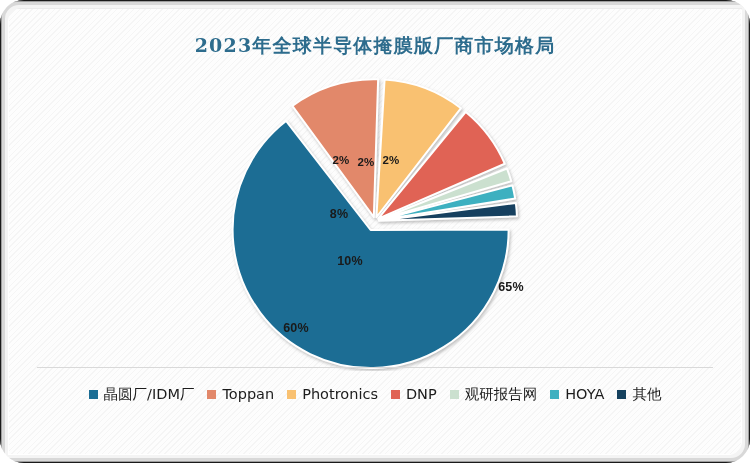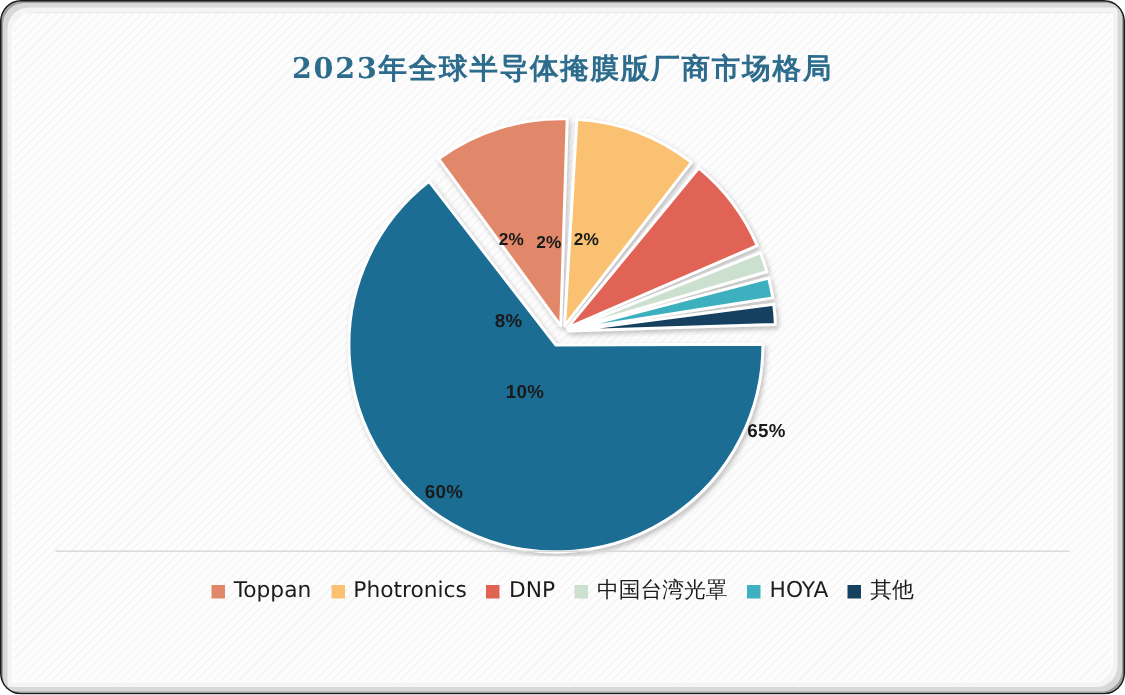--- a/index.html
+++ b/index.html
@@ -14,21 +14,21 @@
     overflow: hidden;
   }
 
   
   #frame {
     position: absolute;
     left: 0; top: 0;
     width: 750px;
     height: 463px;
     box-sizing: border-box;
-    border-radius: 14px;
+    border-radius: 24px;
     background:
       linear-gradient(180deg,#2b2b2b 0px,#2b2b2b 2px,#bdbdbd 2px,#d6d6d6 7px,#f2f2f2 9px,#ffffff 10px);
     overflow: hidden;
   }
   #frame-inner-bevel {
     position: absolute;
     left: 0; top: 0; right: 0; bottom: 0;
     border-radius: 14px;
     box-shadow:
       inset 0 0 0 1px #1a1a1a,
@@ -207,34 +207,38 @@
           <div class="pie-label lbl-small" style="left: 332px; top: 89px;">2%</div>
           <div class="pie-label lbl-small" style="left: 357px; top: 91px;">2%</div>
           <div class="pie-label lbl-small" style="left: 382px; top: 89px;">2%</div>
         </div>
     </div>
 
 
     <div id="legend-sep"></div>
     <div id="legend">
         <div class="legend-item">
+          <span class="legend-swatch" style="background: rgb(27, 109, 148);"></span>
+          <span class="legend-label">晶圆厂/IDM厂</span>
+        </div>
+        <div class="legend-item">
           <span class="legend-swatch" style="background: rgb(226, 136, 106);"></span>
           <span class="legend-label">Toppan</span>
         </div>
         <div class="legend-item">
           <span class="legend-swatch" style="background: rgb(249, 193, 113);"></span>
           <span class="legend-label">Photronics</span>
         </div>
         <div class="legend-item">
           <span class="legend-swatch" style="background: rgb(224, 99, 84);"></span>
           <span class="legend-label">DNP</span>
         </div>
         <div class="legend-item">
           <span class="legend-swatch" style="background: rgb(203, 224, 207);"></span>
-          <span class="legend-label">中国台湾光罩</span>
+          <span class="legend-label">观研报告网</span>
         </div>
         <div class="legend-item">
           <span class="legend-swatch" style="background: rgb(62, 176, 192);"></span>
           <span class="legend-label">HOYA</span>
         </div>
         <div class="legend-item">
           <span class="legend-swatch" style="background: rgb(21, 65, 94);"></span>
           <span class="legend-label">其他</span>
         </div>
       </div>

